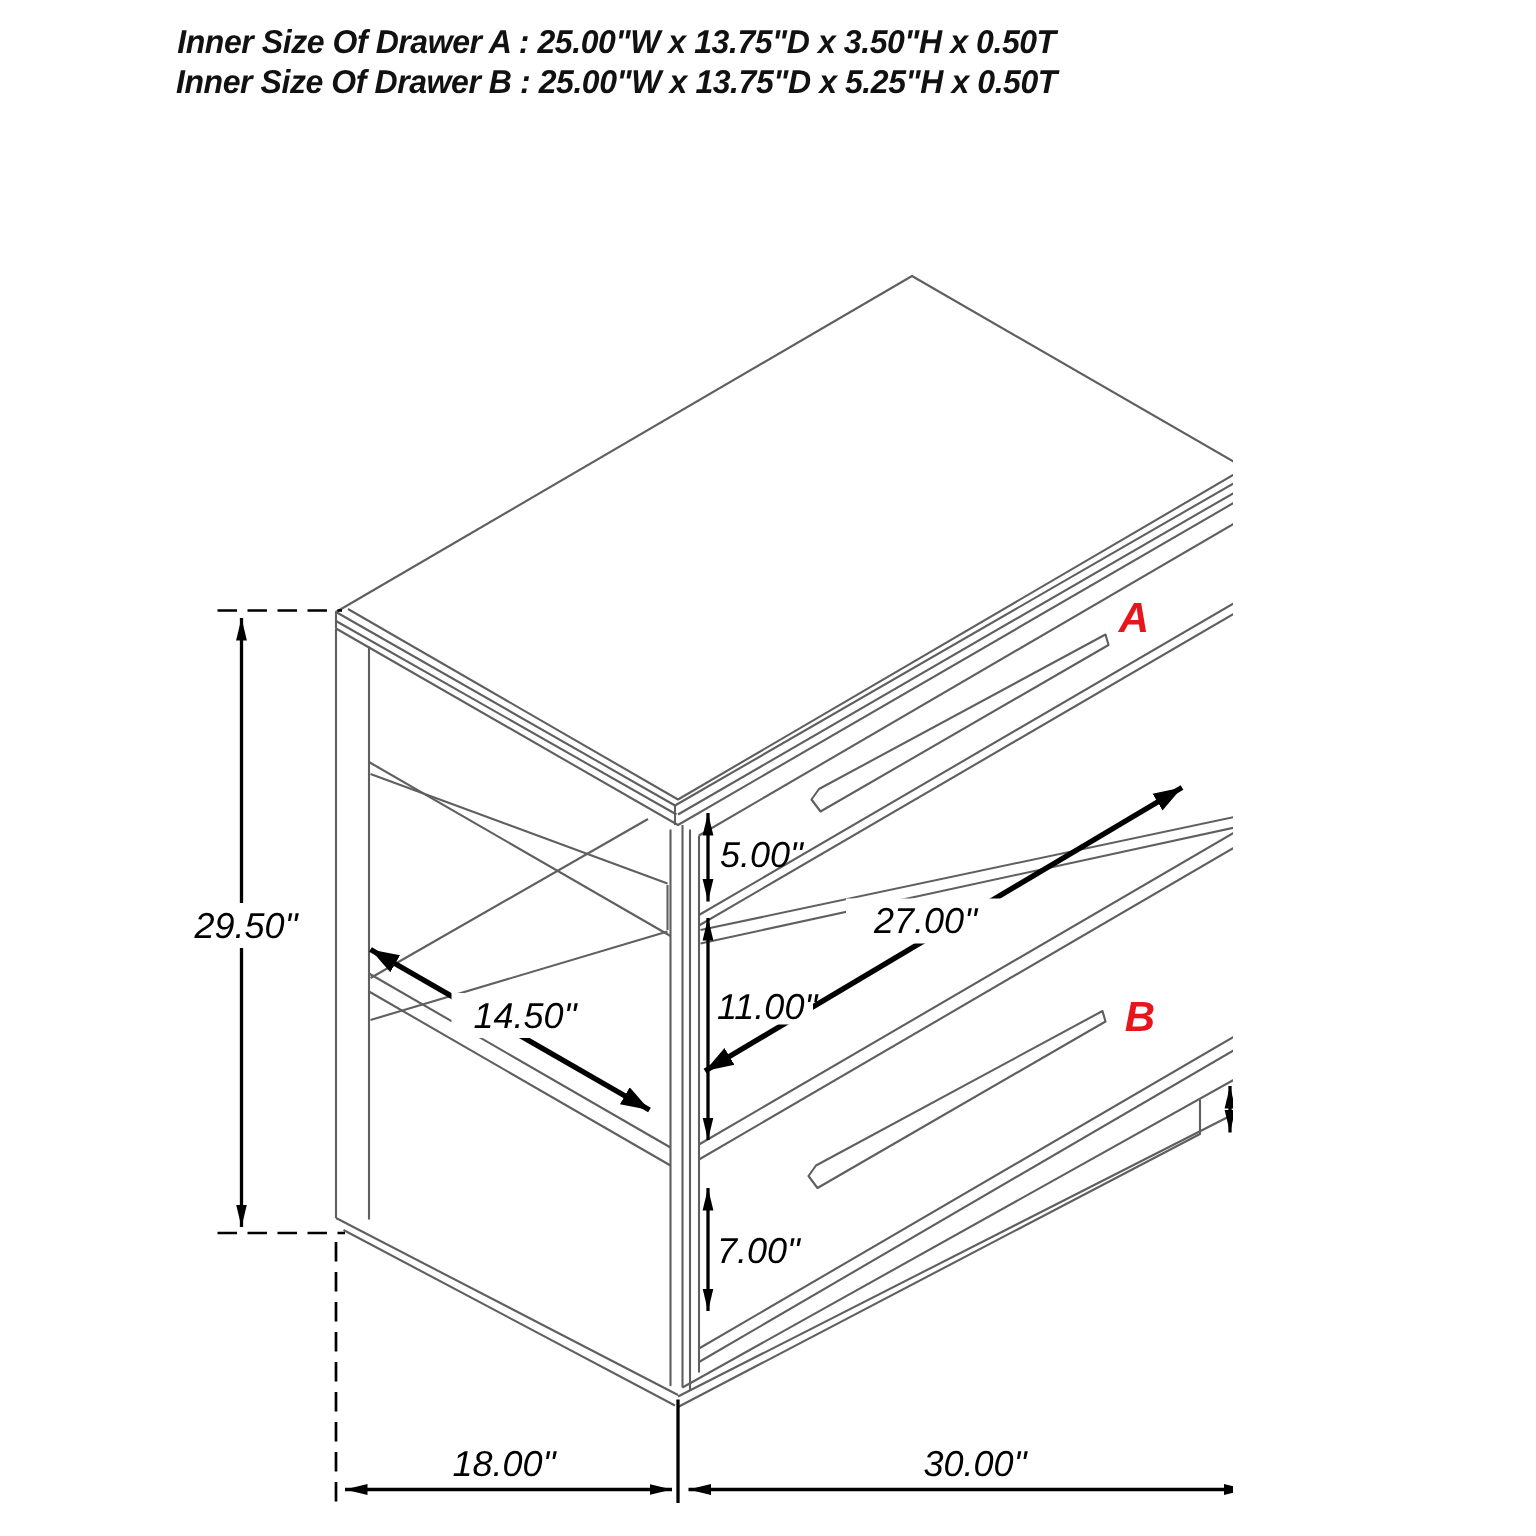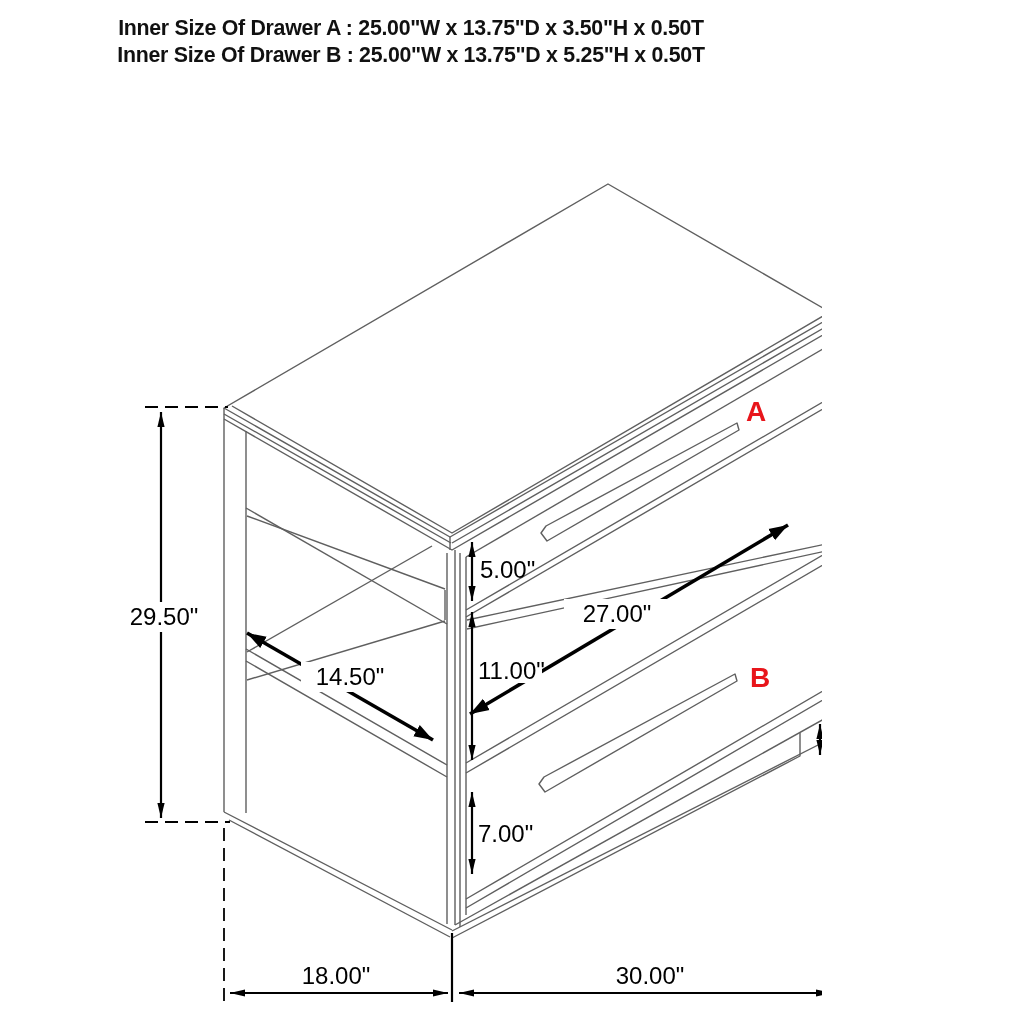--- a/index.html
+++ b/index.html
@@ -1,17 +1,17 @@
 <!DOCTYPE html>
 <html><head>
 <meta charset="utf-8">
 <style>
   html,body{margin:0;padding:0;background:#ffffff;}
   .stage{position:relative;width:822px;height:1024px;background:#fff;overflow:hidden;
-         font-family:"Liberation Sans", sans-serif;}
+         font-family:"Liberation Sans", sans-serif;font-style:italic;}
   .hdr{position:absolute;top:14px;left:0;width:100%;text-align:center;
        font-weight:bold;font-size:22px;line-height:27px;color:#111;
        letter-spacing:-0.3px;transform:scaleX(.97);}
   svg{position:absolute;top:0;left:0;}
   .geo{stroke:#5f5f5f;stroke-width:1.4;fill:none;stroke-linejoin:round;}
   .geoF{stroke:#5f5f5f;stroke-width:1.4;fill:#ffffff;stroke-linejoin:round;}
   .dash{stroke:#000;stroke-width:1.8;fill:none;stroke-dasharray:13 7;}
   .dim{stroke:#000;stroke-width:2.2;fill:none;}
   .dim2{stroke:#000;stroke-width:3.6;fill:none;}
   .dtx{font-size:24px;fill:#000;}

